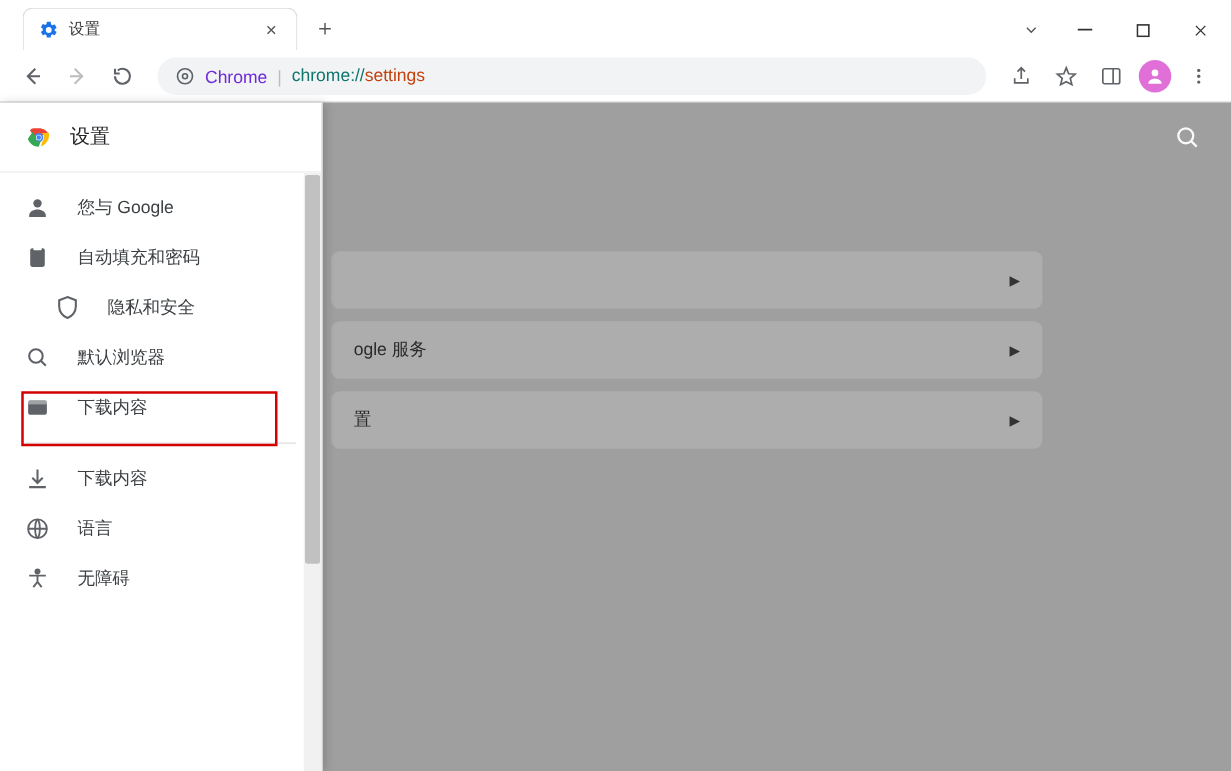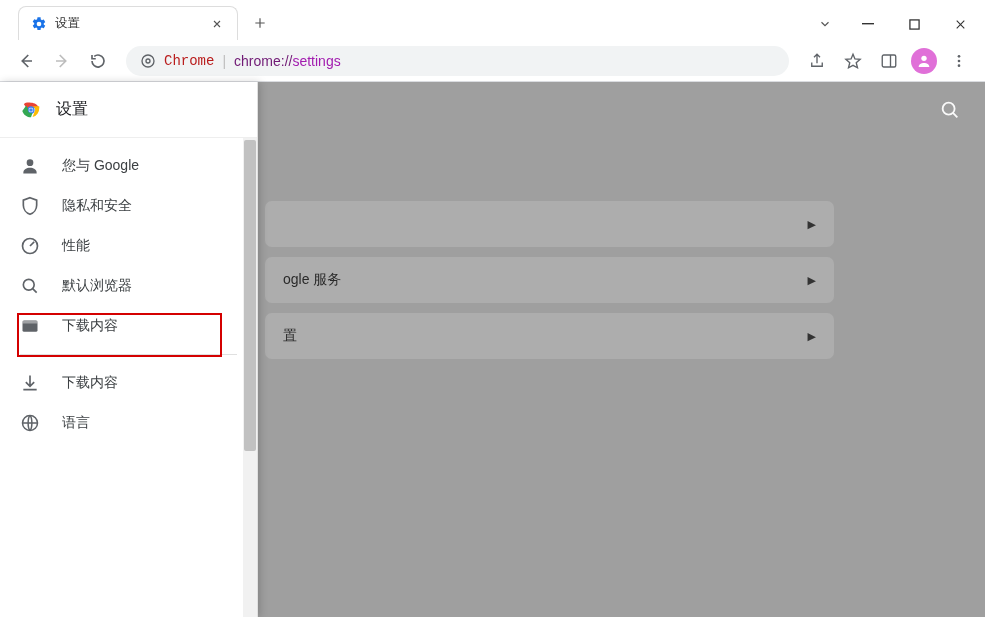--- a/index.html
+++ b/index.html
@@ -16,24 +16,24 @@
     .win-controls { display: flex; align-items: center; gap: 0; margin-right: 2px; }
     .win-btn { width: 46px; height: 32px; display: flex; align-items: center; justify-content: center; cursor: pointer; color: #333; }
     .win-expand { width: 40px; height: 32px; display: flex; align-items: center; justify-content: center; color: #555; }
 
     
     .toolbar { height: 42px; background: #fff; display: flex; align-items: center; padding: 0 10px; gap: 4px; border-bottom: 1px solid #dadce0; }
     .nav-btn { width: 32px; height: 32px; border-radius: 50%; display: flex; align-items: center; justify-content: center; cursor: pointer; color: #5f6368; }
     .nav-btn.disabled { color: #bdbdbd; cursor: default; }
     .omnibox { flex: 1; height: 30px; background: #f1f3f4; border-radius: 15px; display: flex; align-items: center; padding: 0 14px; margin: 0 8px; gap: 8px; }
     .omnibox .site-icon { color: #5f6368; display: flex; align-items: center; }
-    .omnibox .site-label { font-size: 14px; color: #b91c1c; font-family: Liberation Mono, monospace; }
+    .omnibox .site-label { font-size: 14px; color: #6d28d9; }
     .omnibox .url-divider { color: #bdbdbd; font-size: 14px; }
-    .omnibox .url-text { font-size: 14px; color: #a21caf; }
-    .omnibox .url-path { color: #701a75; }
+    .omnibox .url-text { font-size: 14px; color: #c2410c; }
+    .omnibox .url-path { color: #0f766e; }
     .ext-btn { width: 32px; height: 32px; border-radius: 50%; display: flex; align-items: center; justify-content: center; cursor: pointer; color: #5f6368; }
     .avatar { width: 26px; height: 26px; border-radius: 50%; background: #e070d8; display: flex; align-items: center; justify-content: center; cursor: pointer; margin: 0 2px; }
     .overlay-dim { position: absolute; top: 82px; left: 0; right: 0; bottom: 0; background: rgba(90,90,90,0.58); }
     .page-header { position: absolute; top: 82px; left: 0; right: 0; height: 56px; display: flex; align-items: center; justify-content: flex-end; padding: 0 24px; }
     .search-ic { color: #fff; opacity: 0.95; cursor: pointer; }
 
     
     .card-stack { position: absolute; top: 200px; left: 264px; right: 150px; display: flex; flex-direction: column; gap: 0; }
     .card { height: 48px; background: rgba(255,255,255,0.15); border-radius: 8px; display: flex; align-items: center; justify-content: space-between; padding: 0 18px; color: #2a2a2a; font-size: 14px; margin-bottom: 8px; border: 1px solid rgba(0,0,0,0.08); }
     .card .chev { color: #333; font-size: 11px; }
@@ -204,36 +204,36 @@
   <div class="drawer-list">
     <div class="nav-item">
       <span class="nav-icon">
           <svg width="20" height="20" viewBox="0 0 24 24" fill="#5f6368">
             <circle cx="12" cy="8" r="4"></circle>
             <path d="M4 20c0-4 4-6 8-6s8 2 8 6v1H4z"></path>
           </svg>
         </span>
       <span>您与 Google</span>
     </div>
-    <div class="nav-item highlighted" style="position:relative;">
+    <div class="nav-item">
+      <span class="nav-icon">
+          <svg width="20" height="20" viewBox="0 0 24 24" fill="#5f6368">
+            <rect x="5" y="3" width="14" height="18" rx="2"></rect>
+            <rect x="8" y="1" width="8" height="4" rx="1" fill="#fff"></rect>
+          </svg>
+        </span>
+      <span>自动填充和密码</span>
+    </div>
+    <div class="nav-item highlighted" style="position:relative;margin-left:24px;">
       <span class="nav-icon">
           <svg width="20" height="20" viewBox="0 0 24 24" fill="none" stroke="#5f6368" stroke-width="2">
             <path d="M12 2l8 3v6c0 5-3.5 9.5-8 11-4.5-1.5-8-6-8-11V5z"></path>
           </svg>
         </span>
       <span>隐私和安全</span>
-    </div>
-    <div class="nav-item">
-      <span class="nav-icon">
-          <svg width="20" height="20" viewBox="0 0 24 24" fill="none" stroke="#5f6368" stroke-width="2">
-            <circle cx="12" cy="12" r="9"></circle>
-            <path d="M12 12 L17 7"></path>
-          </svg>
-        </span>
-      <span>性能</span>
     </div>
     <div class="nav-item">
       <span class="nav-icon">
           <svg width="20" height="20" viewBox="0 0 24 24" fill="none" stroke="#5f6368" stroke-width="2">
             <circle cx="10.5" cy="10.5" r="6.5"></circle>
             <line x1="20" y1="20" x2="15.2" y2="15.2"></line>
           </svg>
         </span>
       <span>默认浏览器</span>
     </div>
@@ -257,19 +257,28 @@
     </div>
     <div class="nav-item">
       <span class="nav-icon">
           <svg width="20" height="20" viewBox="0 0 24 24" fill="none" stroke="#5f6368" stroke-width="1.8">
             <circle cx="12" cy="12" r="9"></circle>
             <path d="M3 12h18 M12 3c3 3 3 15 0 18 M12 3c-3 3-3 15 0 18"></path>
           </svg>
         </span>
       <span>语言</span>
     </div>
+    <div class="nav-item">
+      <span class="nav-icon">
+          <svg width="20" height="20" viewBox="0 0 24 24" fill="none" stroke="#5f6368" stroke-width="1.8">
+            <circle cx="12" cy="5" r="2" fill="#5f6368"></circle>
+            <path d="M4 9h16 M12 9v6 M12 15l-4 5 M12 15l4 5"></path>
+          </svg>
+        </span>
+      <span>无障碍</span>
+    </div>
     <div class="drawer-scroll">
       <div class="drawer-scroll-thumb"></div>
     </div>
   </div>
 </div>
 
 <div class="red-box" style="top:313px; left:17px; width:205px; height:44px;"></div>
 
 </body></html>

